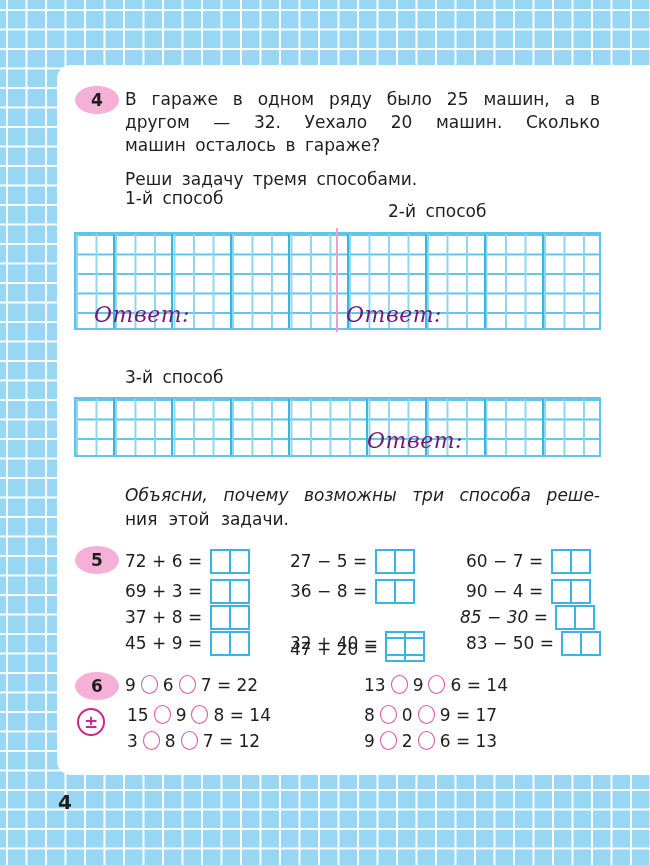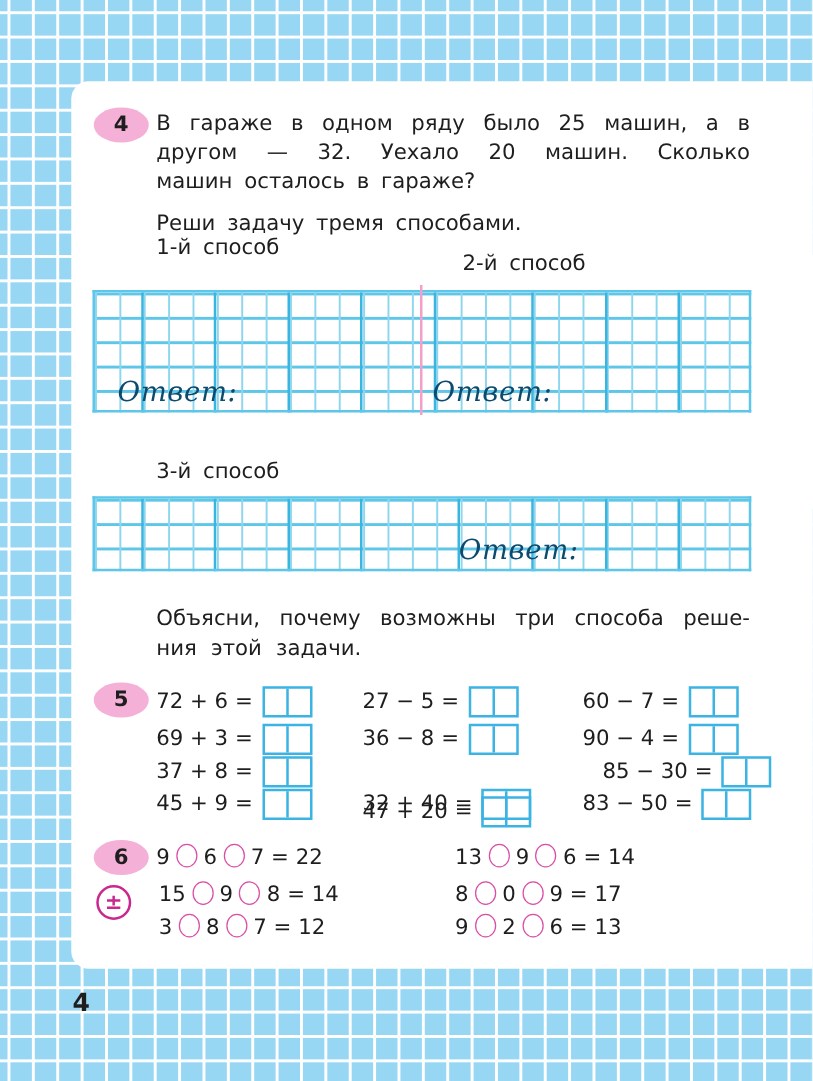--- a/index.html
+++ b/index.html
@@ -35,21 +35,21 @@
     background-size:19.5px 19.5px;
     box-sizing:border-box;
   }
   .grid .major {
     position:absolute; top:0; bottom:0; width:2px; background:#39b5df;
   }
   .grid-end { position:absolute; background:#5ec6e8; }
   .margin-line { position:absolute; width:2px; background:#f2a0cb; }
   .answer {
     position:absolute; font-family:"DejaVu Serif", serif; font-style:italic;
-    font-size:22px; color:#0c4a6e; letter-spacing:0.5px;
+    font-size:22px; color:#701a75; letter-spacing:0.5px;
   }
   .ebox {
     display:inline-block; vertical-align:middle;
     width:36px; height:21px; border:2px solid #3bb3e3; position:relative; margin-left:2px;
   }
   .ebox::after {
     content:""; position:absolute; left:50%; top:0; bottom:0; width:2px; background:#3bb3e3; transform:translateX(-1px);
   }
   .expr { font-size:17px; white-space:nowrap; }
   .circle {
@@ -67,21 +67,21 @@
 <body>
 
 <div class="card"></div>
 
 <div class="badge" style="left:75px;top:86px;">4</div>
 <div class="abs txt just" style="left:125px;top:88px;width:475px;">В гараже в одном ряду было 25 машин, а в</div>
 <div class="abs txt just" style="left:125px;top:111px;width:475px;">другом — 32. Уехало 20 машин. Сколько</div>
 <div class="abs txt" style="left:125px;top:134px;word-spacing:4px;">машин осталось в гараже?</div>
 <div class="abs txt" style="left:125px;top:168px;word-spacing:4px;">Реши задачу тремя способами.</div>
 <div class="abs txt" style="left:125px;top:187px;word-spacing:4px;">1-й способ</div>
-<div class="abs txt" style="left:370px;top:200px;word-spacing:4px;">2-й способ</div>
+<div class="abs txt" style="left:388px;top:200px;word-spacing:4px;">2-й способ</div>
 
 <div class="grid" style="left:74px;top:232px;width:527px;height:98px;">
   <div class="major" style="left:37px;"></div>
   <div class="major" style="left:95px;"></div>
   <div class="major" style="left:154px;"></div>
   <div class="major" style="left:212px;"></div>
   <div class="major" style="left:271px;"></div>
   <div class="major" style="left:349px;"></div>
   <div class="major" style="left:408px;"></div>
   <div class="major" style="left:466px;"></div>
@@ -101,38 +101,38 @@
   <div class="major" style="left:212px;"></div>
   <div class="major" style="left:290px;"></div>
   <div class="major" style="left:349px;"></div>
   <div class="major" style="left:408px;"></div>
   <div class="major" style="left:466px;"></div>
 </div>
 <div class="grid-end" style="left:74px;top:455px;width:527px;height:2px;"></div>
 <div class="grid-end" style="left:599px;top:397px;width:2px;height:60px;"></div>
 <div class="answer" style="left:367px;top:428px;">Ответ:</div>
 
-<div class="abs txt just" style="left:125px;top:484px;width:475px;">Объясни, почему возможны три способа реше-</div>
+<div class="abs txt just" style="left:125px;top:484px;width:475px;font-style:italic;">Объясни, почему возможны три способа реше-</div>
 <div class="abs txt" style="left:125px;top:508px;word-spacing:6px;">ния этой задачи.</div>
 
 <div class="badge" style="left:75px;top:546px;">5</div>
 
 <div class="abs expr" style="left:125px;top:549px;"><span>72 + 6 =</span> <span class="ebox"></span></div>
 <div class="abs expr" style="left:125px;top:579px;"><span>69 + 3 =</span> <span class="ebox"></span></div>
 <div class="abs expr" style="left:125px;top:605px;"><span>37 + 8 =</span> <span class="ebox"></span></div>
 <div class="abs expr" style="left:125px;top:631px;"><span>45 + 9 =</span> <span class="ebox"></span></div>
 
 <div class="abs expr" style="left:290px;top:549px;"><span>27 − 5 =</span> <span class="ebox"></span></div>
 <div class="abs expr" style="left:290px;top:579px;"><span>36 − 8 =</span> <span class="ebox"></span></div>
 <div class="abs expr" style="left:290px;top:605px;margin-top:32px;"><span>47 + 20 =</span> <span class="ebox"></span></div>
 <div class="abs expr" style="left:290px;top:631px;"><span>32 + 40 =</span> <span class="ebox"></span></div>
 
 <div class="abs expr" style="left:466px;top:549px;"><span>60 − 7 =</span> <span class="ebox"></span></div>
 <div class="abs expr" style="left:466px;top:579px;"><span>90 − 4 =</span> <span class="ebox"></span></div>
-<div class="abs expr" style="left:482px;top:605px;"><span>85 − 30 =</span> <span class="ebox"></span></div>
+<div class="abs expr" style="left:460px;top:605px;font-style:italic;"><span>85 − 30 =</span> <span class="ebox"></span></div>
 <div class="abs expr" style="left:466px;top:631px;"><span>83 − 50 =</span> <span class="ebox"></span></div>
 
 <div class="badge" style="left:75px;top:672px;">6</div>
 <div class="pm-icon" style="left:77px;top:708px;">±</div>
 
 <div class="abs expr" style="left:125px;top:675px;"><span>9</span><span class="circle"></span><span>6</span><span class="circle"></span><span>7</span> <span>= 22</span></div>
 <div class="abs expr" style="left:127px;top:705px;"><span>15</span><span class="circle"></span><span>9</span><span class="circle"></span><span>8</span> <span>= 14</span></div>
 <div class="abs expr" style="left:127px;top:731px;"><span>3</span><span class="circle"></span><span>8</span><span class="circle"></span><span>7</span> <span>= 12</span></div>
 
 <div class="abs expr" style="left:364px;top:675px;"><span>13</span><span class="circle"></span><span>9</span><span class="circle"></span><span>6</span> <span>= 14</span></div>

